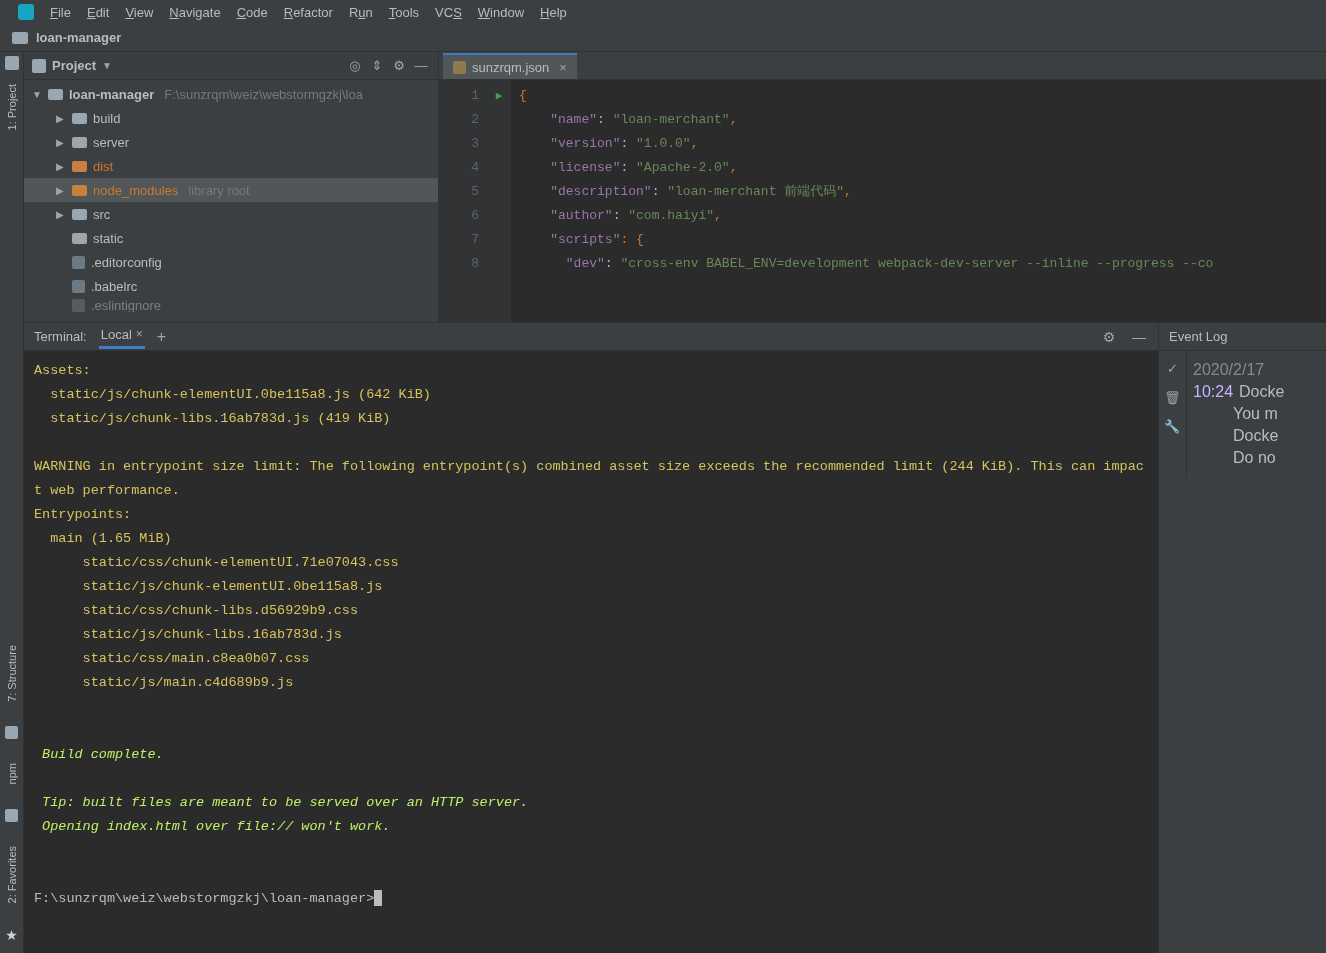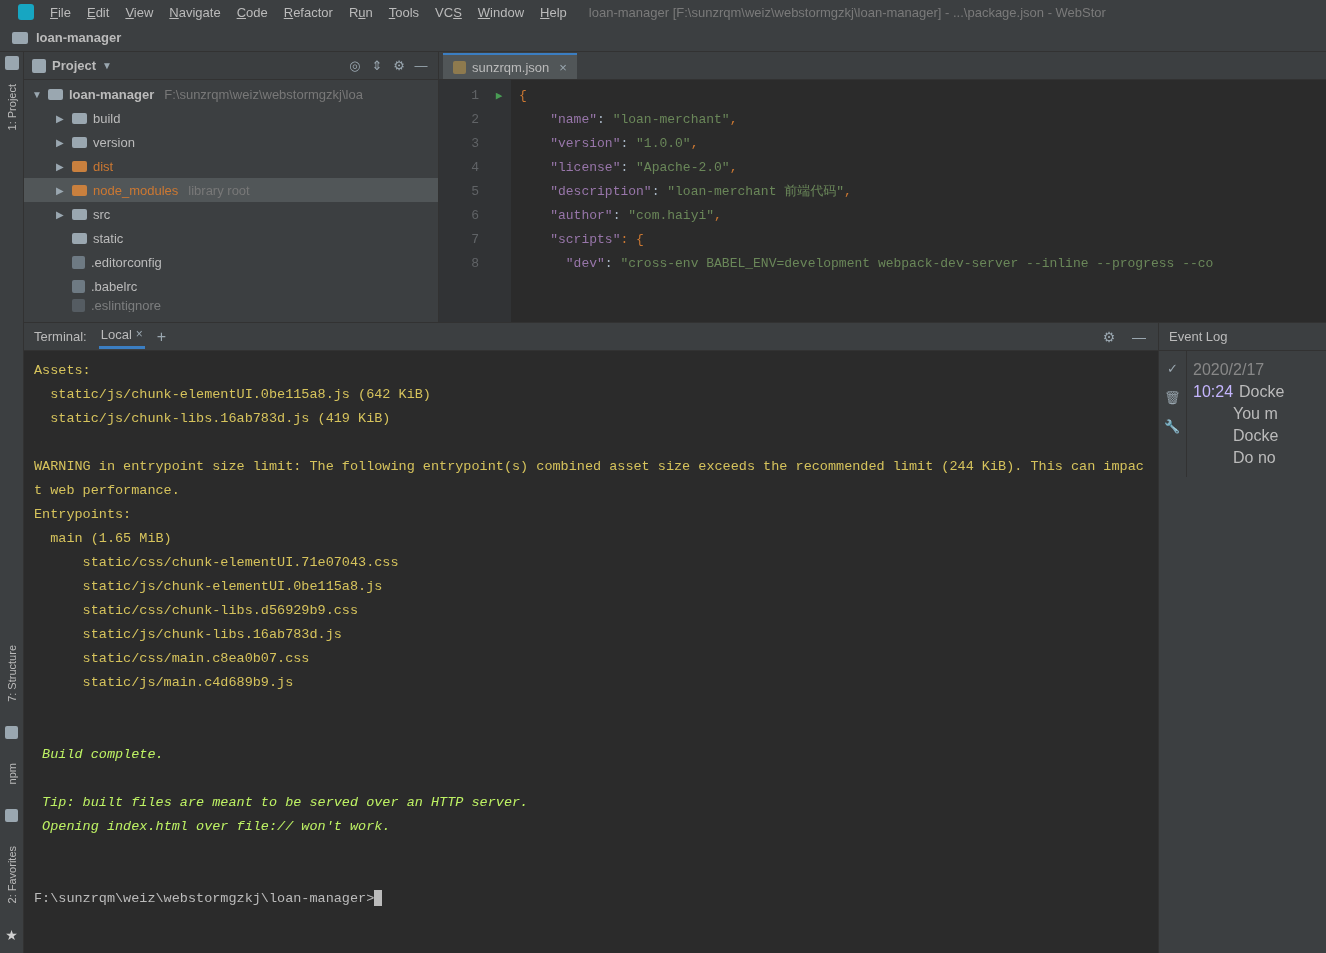--- a/index.html
+++ b/index.html
@@ -116,21 +116,20 @@
       <div class="menu-item"><span class="ul">V</span>iew</div>
       <div class="menu-item"><span class="ul">N</span>avigate</div>
       <div class="menu-item"><span class="ul">C</span>ode</div>
       <div class="menu-item"><span class="ul">R</span>efactor</div>
       <div class="menu-item">R<span class="ul">u</span>n</div>
       <div class="menu-item"><span class="ul">T</span>ools</div>
       <div class="menu-item">VC<span class="ul">S</span></div>
       <div class="menu-item"><span class="ul">W</span>indow</div>
       <div class="menu-item"><span class="ul">H</span>elp</div>
     </div>
-  <div class="title">loan-manager [F:\sunzrqm\weiz\webstormgzkj\loan-manager] - ...\package.json - WebStor</div>
 </div>
 
 <div class="navbar">
   <div class="folder-icon"></div>
   <div class="crumb">loan-manager</div>
 </div>
 
 <div class="left-gutter">
   <div class="icon"></div>
   <div class="vtext">1: Project</div>
@@ -167,21 +166,21 @@
           <div class="tree-row">
             <span class="indent1"></span>
             <span class="arrow">▶</span>
             <span class="folder"></span>
             <span class="name">build</span>
           </div>
           <div class="tree-row">
             <span class="indent1"></span>
             <span class="arrow">▶</span>
             <span class="folder"></span>
-            <span class="name">version</span>
+            <span class="name">server</span>
           </div>
           <div class="tree-row">
             <span class="indent1"></span>
             <span class="arrow">▶</span>
             <span class="folder orange"></span>
             <span class="name orange">dist</span>
           </div>
           <div class="tree-row highlight">
             <span class="indent1"></span>
             <span class="arrow">▶</span>

